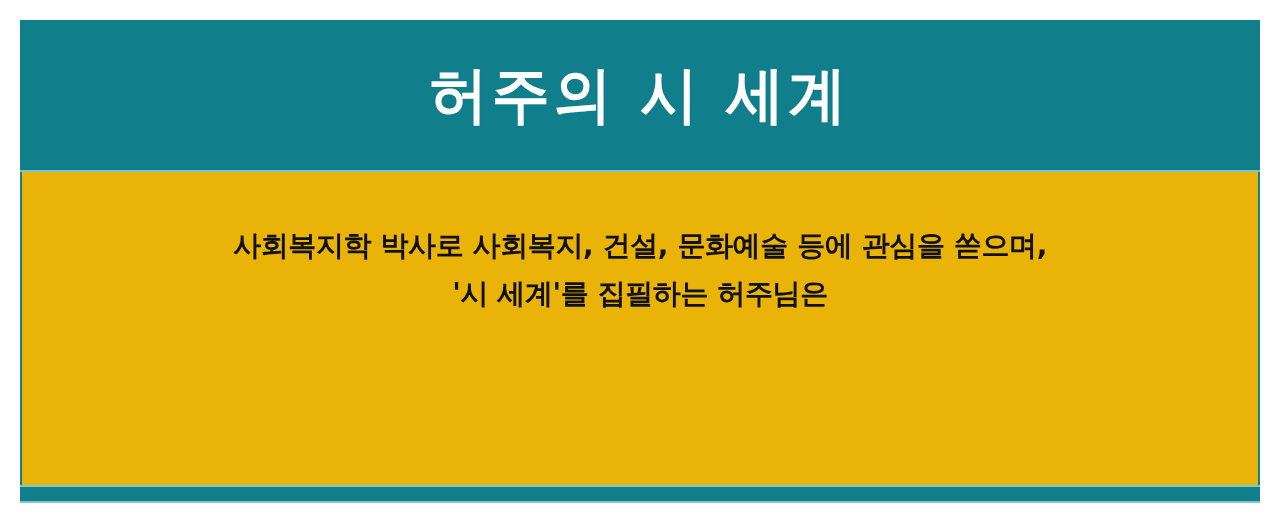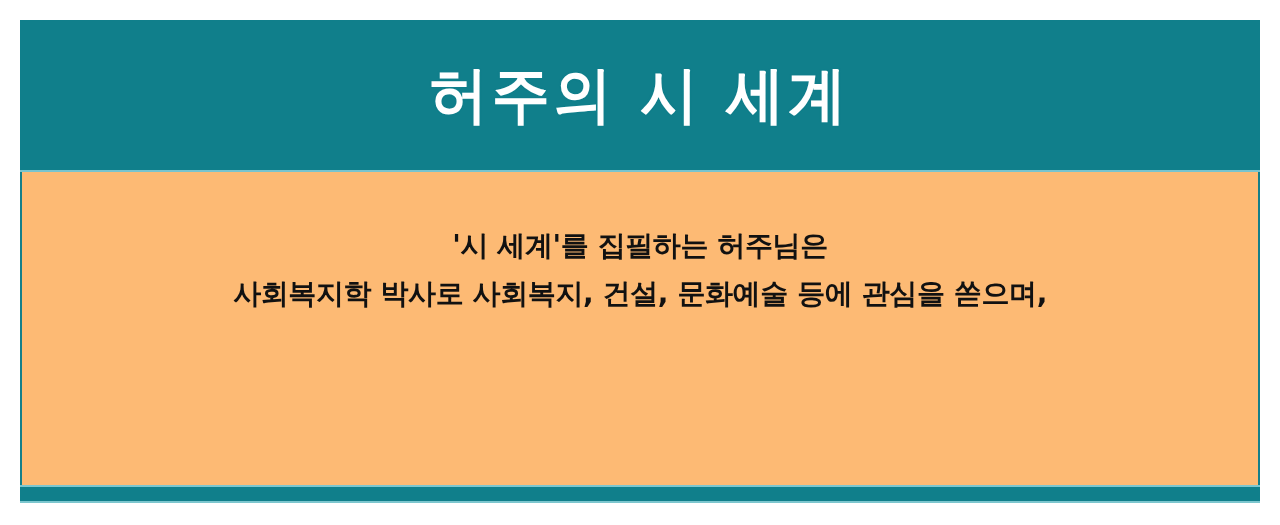--- a/index.html
+++ b/index.html
@@ -14,21 +14,21 @@
     overflow: hidden;
   }
 
   #card {
     position: absolute;
     left: 20px;
     top: 20px;
     width: 1240px;
     height: 483px;
     box-sizing: border-box;
-    background: #fdba74;
+    background: #eab308;
     border-left: 2px solid #147f8a;
     border-right: 2px solid #147f8a;
   }
 
   
   #header-banner {
     position: absolute;
     left: -2px;
     top: 0;
     width: 1240px;
@@ -100,19 +100,19 @@
 </head>
 <body>
 
 <div id="card">
 
   <div id="header-banner">
     <div id="page-title">허주의 시 세계</div>
   </div>
 
   <div id="body-area">
+    <span class="body-line">사회복지학 박사로 사회복지, 건설, 문화예술 등에 관심을 쏟으며,</span>
     <span class="body-line">'시 세계'를 집필하는 허주님은</span>
-    <span class="body-line">사회복지학 박사로 사회복지, 건설, 문화예술 등에 관심을 쏟으며,</span>
   </div>
 
   <div id="footer-bar"></div>
 
 </div>
 
 </body></html>

